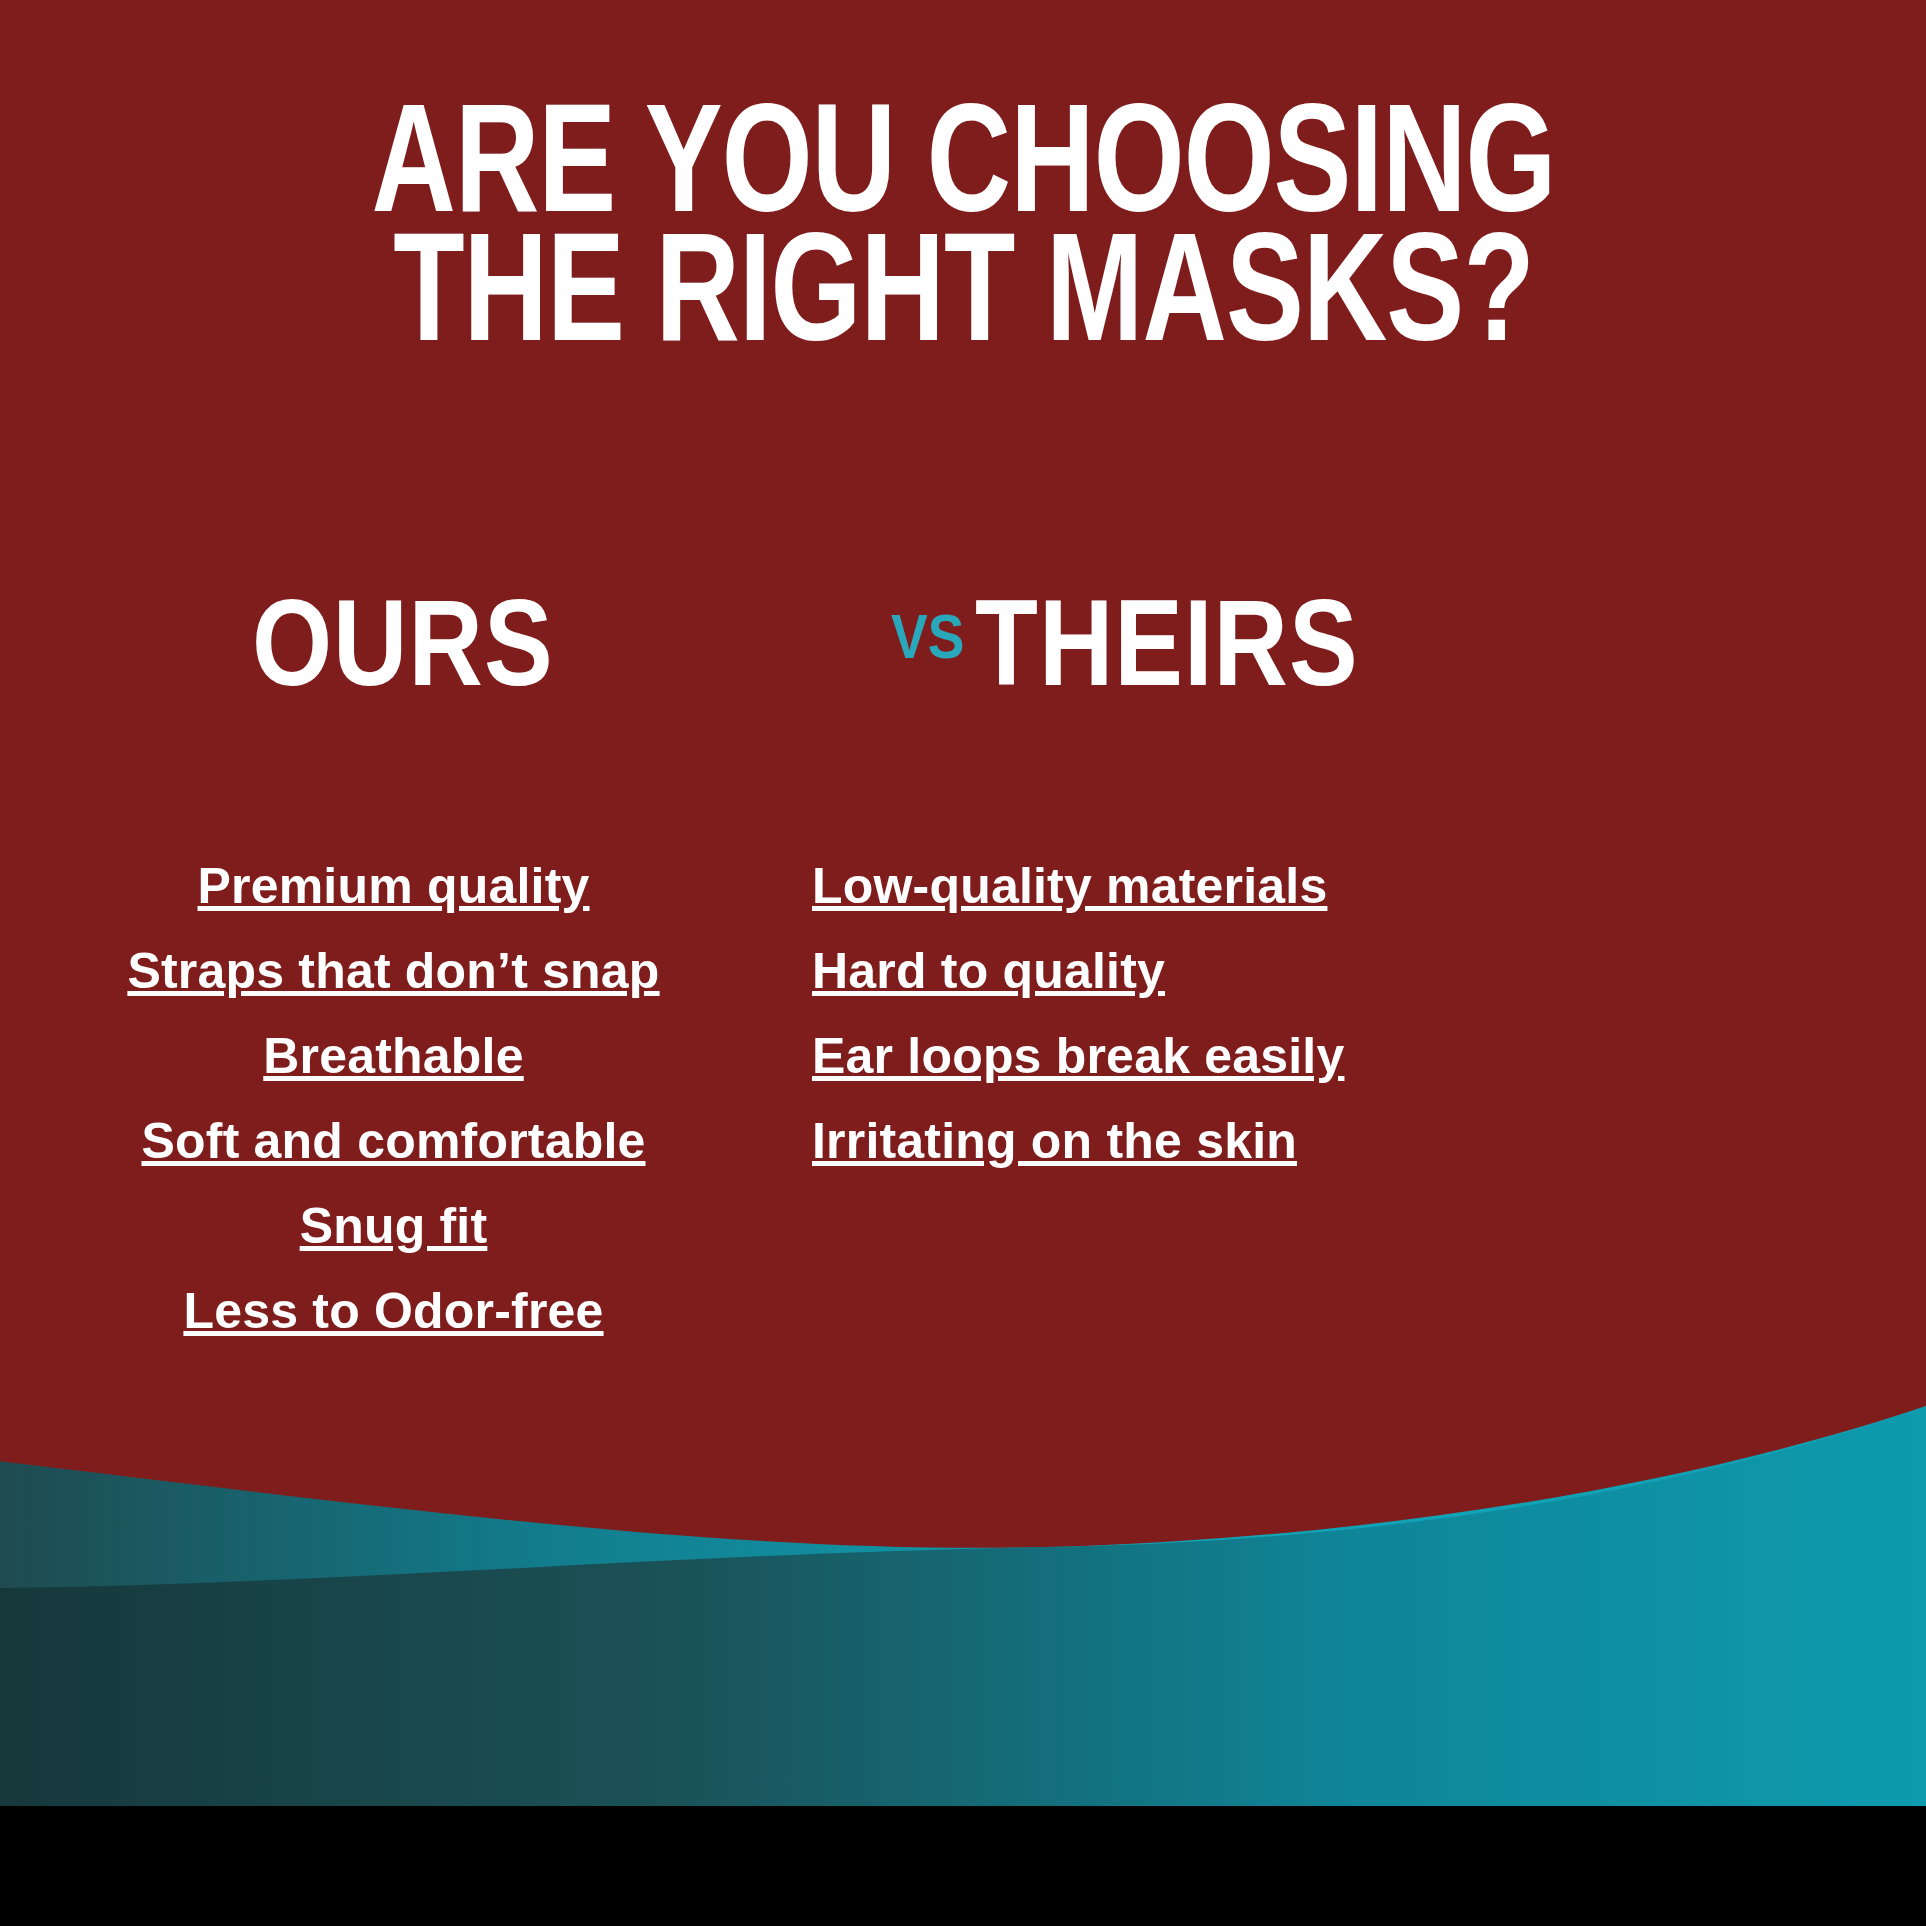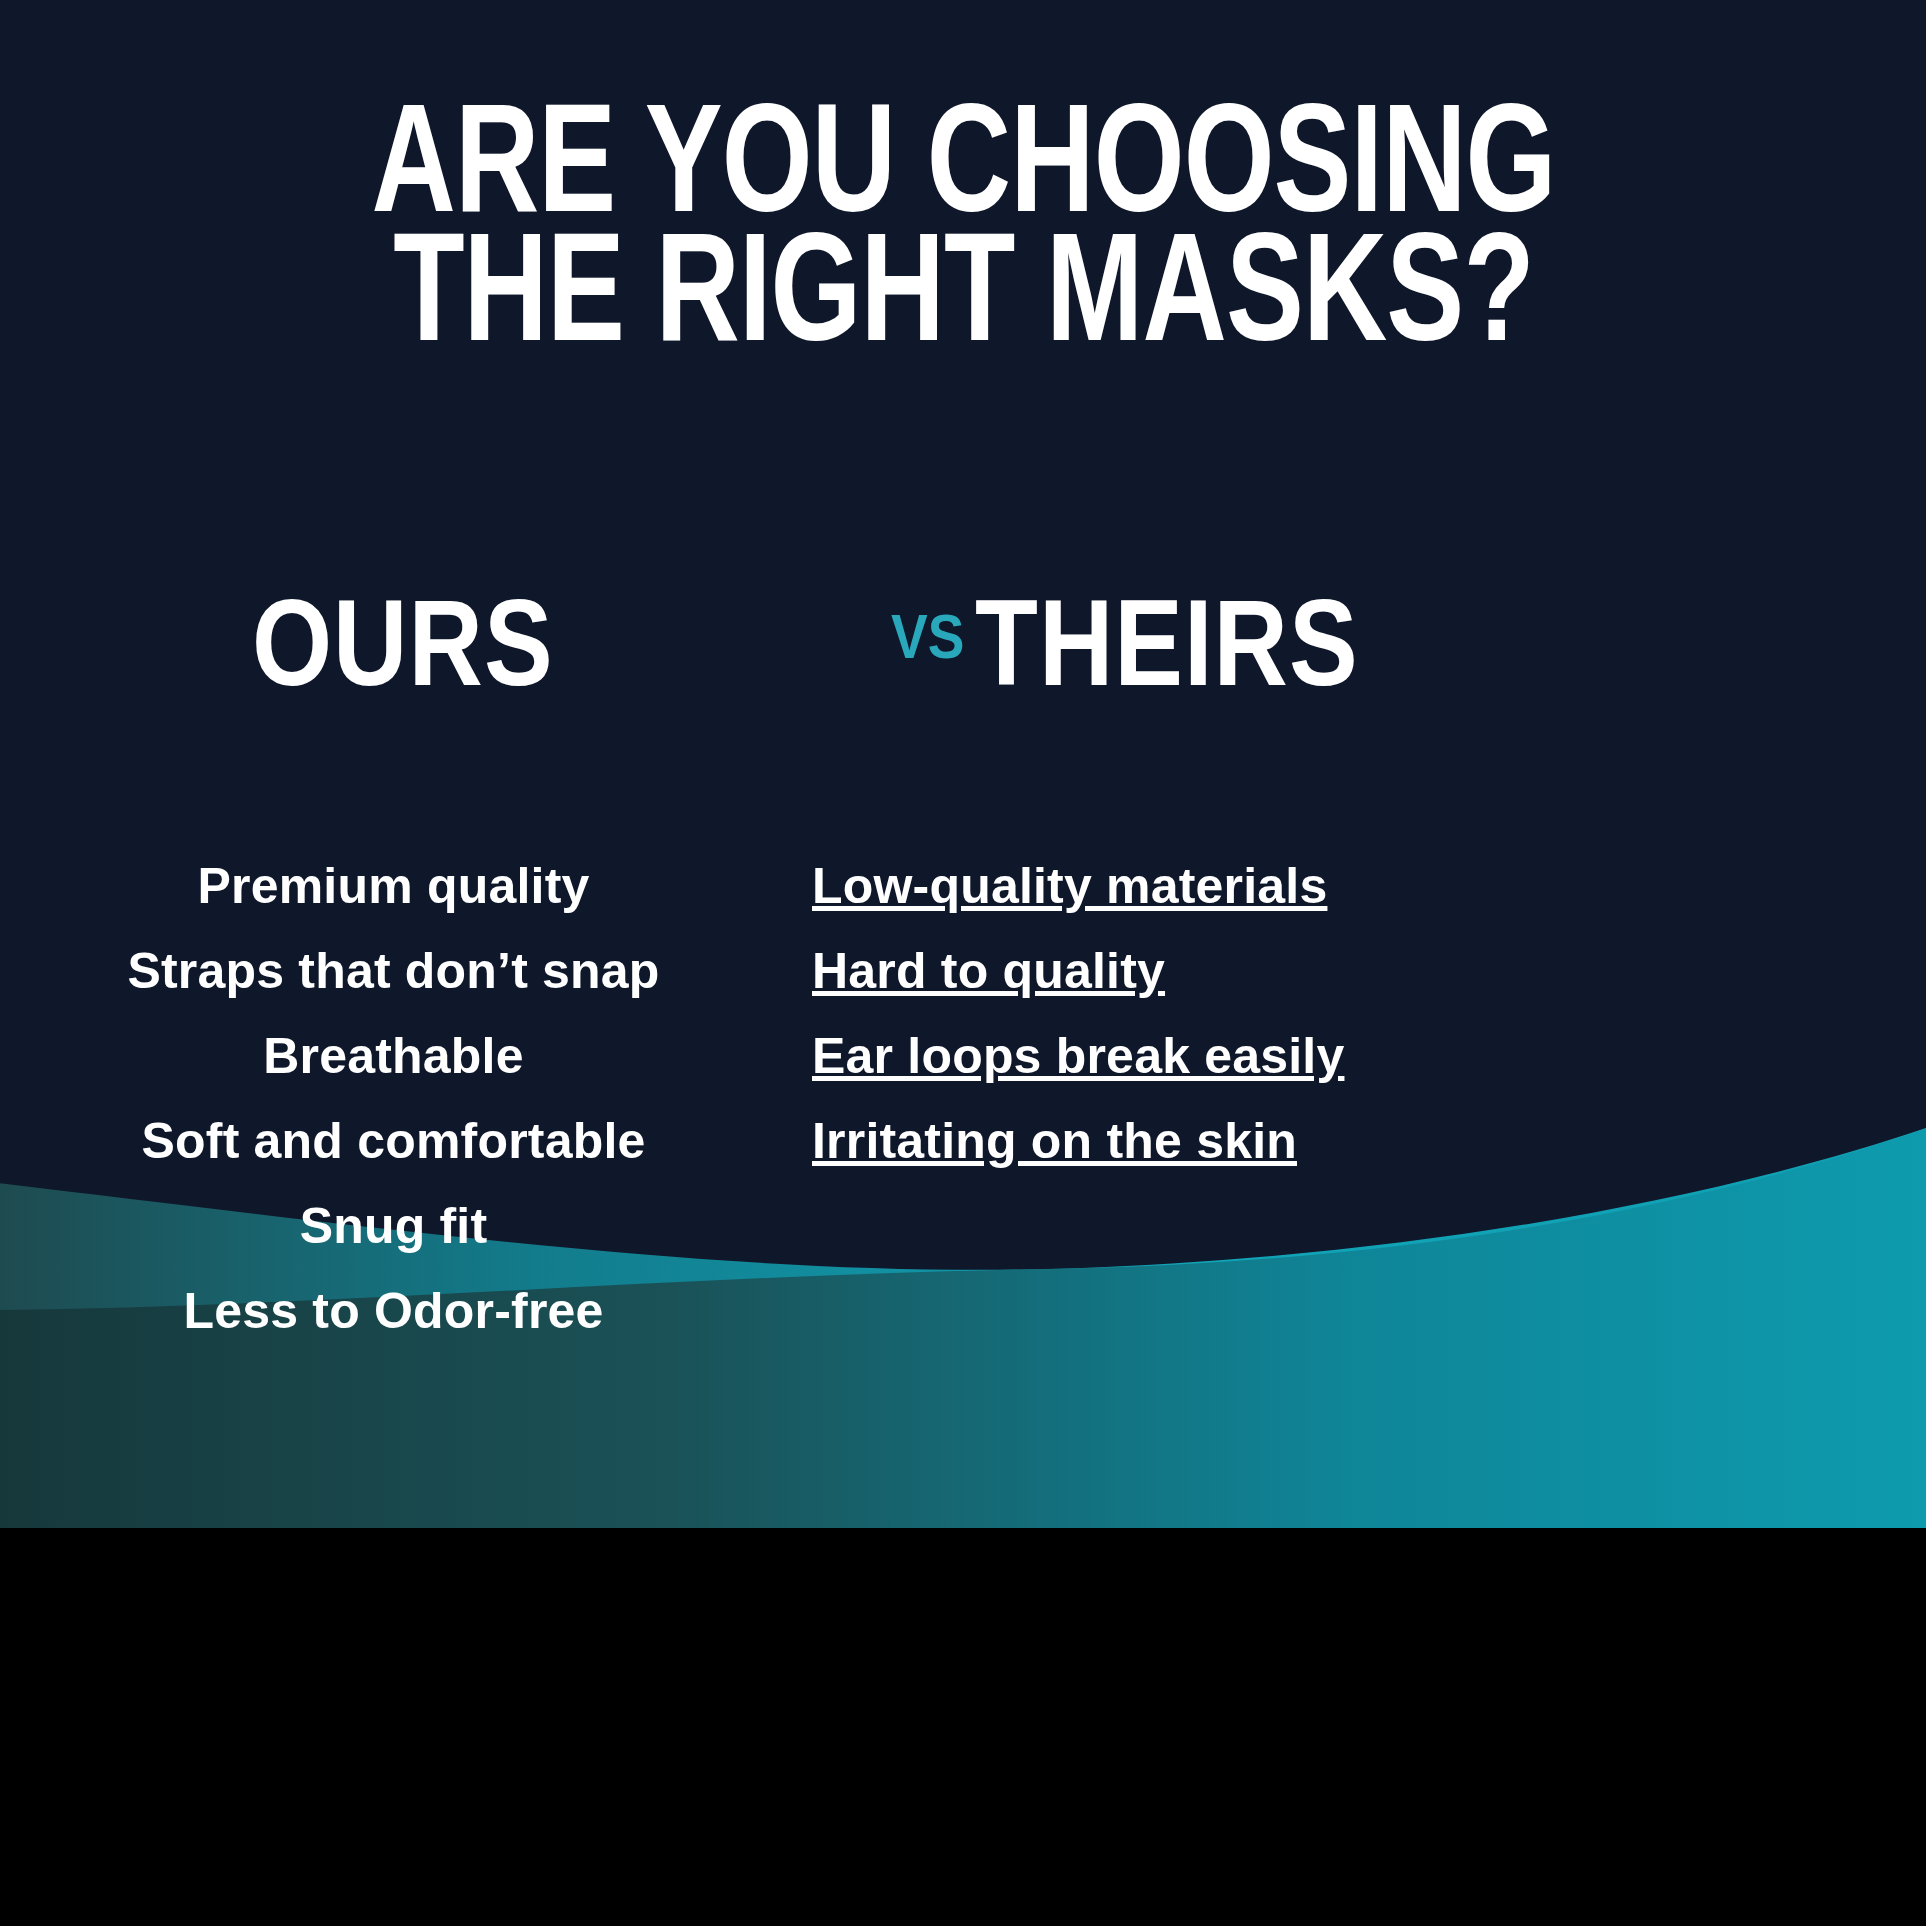--- a/index.html
+++ b/index.html
@@ -7,22 +7,22 @@
   body {
     background:#000000;
     font-family:"Liberation Sans", sans-serif;
     overflow:hidden;
     position:relative;
   }
 
   #poster {
     position:relative;
     width:1927px;
-    height:1528px;
-    background:#0f172a;
+    height:1806px;
+    background:#7f1d1d;
     overflow:hidden;
   }
 
   
   .title-block {
     position:absolute;
     top:95px;
     left:0;
     width:1927px;
     text-align:center;
@@ -102,21 +102,21 @@
   .li {
     height:85px;
     line-height:85px;
     color:#ffffff;
     font-weight:700;
     font-size:50px;
     letter-spacing:0.2px;
     text-align:center;
     white-space:nowrap;
   }
-  .col.left  .li { text-align:center; }
+  .col.left  .li { text-align:center;text-decoration:underline; }
   .col.right .li { text-align:left;text-decoration:underline; }
 
   
   .wave {
     position:absolute;
     left:0;
     bottom:0;
     width:1927px;
     height:416px;
     z-index:2;

